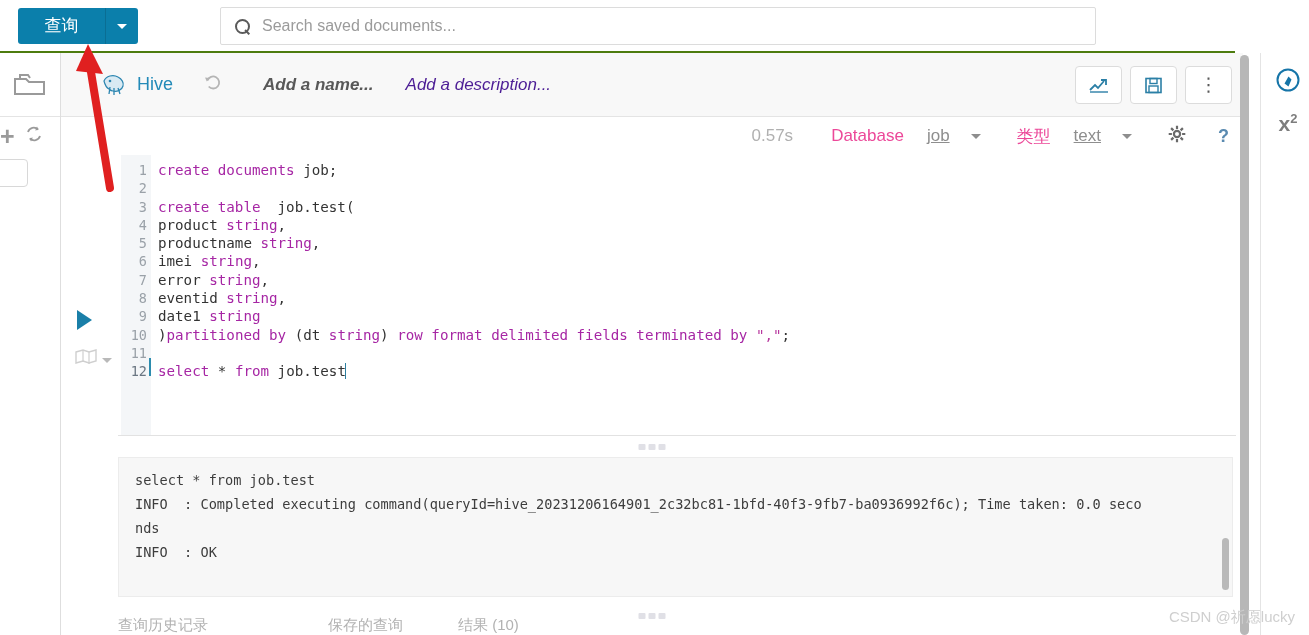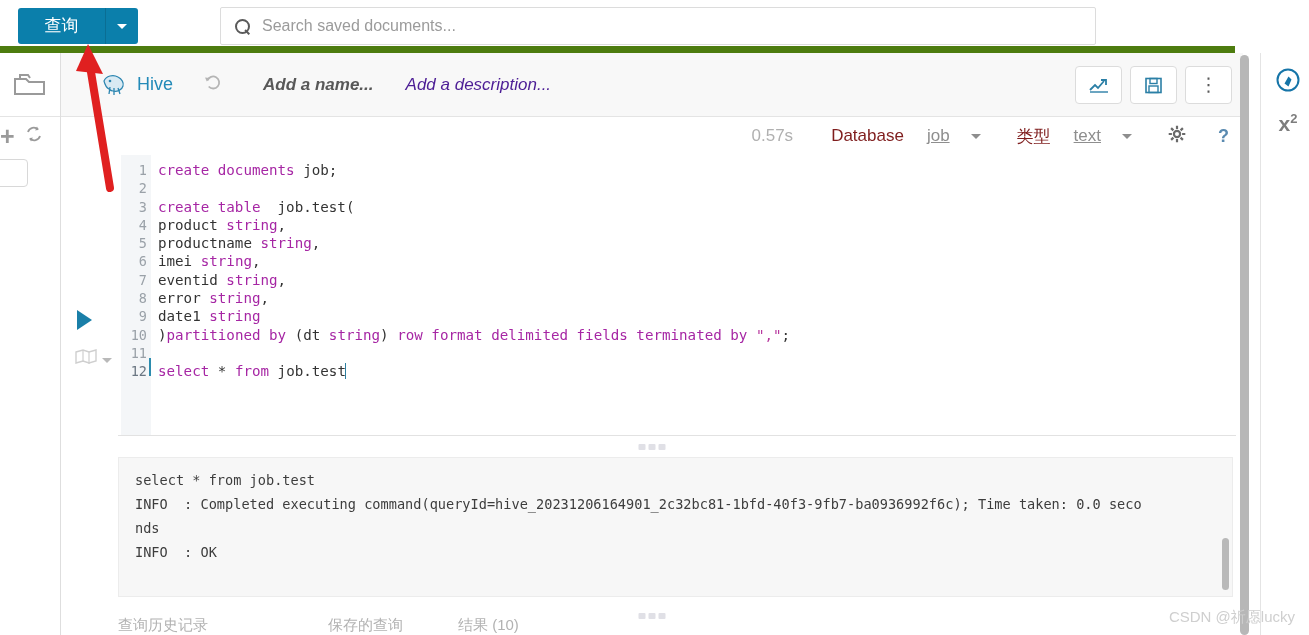--- a/index.html
+++ b/index.html
@@ -9,21 +9,21 @@
     overflow: hidden;
     background: #fff;
     font-family: "Liberation Sans", sans-serif;
   }
 
   #app { position: relative; width: 1309px; height: 635px; background:#fff; }
 
   
   .topbar {
     position:absolute; left:0; top:0; width:1235px; height:53px;
-    background:#fff; border-bottom:7px solid #4d7c0f;
+    background:#fff; border-bottom:2px solid #4d7c0f;
   }
   .btn-group { position:absolute; left:18px; top:8px; height:36px; display:flex; }
   .btn-primary {
     background:#0b7fab; color:#fff; border:none;
     height:36px; min-width:88px; padding:0 16px;
     font-size:17px; line-height:36px; text-align:center;
     border-radius:3px 0 0 3px; cursor:pointer;
     border-right:1px solid #0a6e94;
   }
   .btn-caret {
@@ -99,21 +99,21 @@
     cursor:pointer; color:#2b7fa6;
   }
   .kebab { color:#5b5b5b; font-size:19px; letter-spacing:0; line-height:0.8; }
 
   
   .metastrip {
     position:relative; height:38px; display:flex; align-items:center;
     justify-content:flex-end; padding-right:14px; gap:16px; background:#fff;
   }
   .m-time { color:#b0b0b0; font-size:17px; margin-right:22px; }
-  .m-lbl { color:#7f1d1d; font-size:17px; }
+  .m-lbl { color:#ec4899; font-size:17px; }
   .m-val { color:#8e8e8e; font-size:17px; margin-left:7px;text-decoration:underline; }
   .m-caret {
     display:inline-block; margin-left:5px; margin-right:20px;
     border-left:5px solid transparent; border-right:5px solid transparent;
     border-top:5px solid #8e8e8e; vertical-align:2px;
   }
   .m-gear { color:#6a6a6a; font-size:17px; margin-right:16px; }
   .m-help { color:#5a8ab0; font-size:18px; font-weight:bold; }
 
   
@@ -345,22 +345,22 @@
       </div>
       <div class="activeline-mark"></div>
 
       <div class="codelines">
         <div><span class="kw">create documents</span> job;</div>
         <div>&nbsp;</div>
         <div><span class="kw">create table</span>  job.test(</div>
         <div>product <span class="kw">string</span>,</div>
         <div>productname <span class="kw">string</span>,</div>
         <div>imei <span class="kw">string</span>,</div>
+        <div>error <span class="kw">string</span>,</div>
         <div>eventid <span class="kw">string</span>,</div>
-        <div>error <span class="kw">string</span>,</div>
         <div>date1 <span class="kw">string</span></div>
         <div>)<span class="kw">partitioned by</span> (dt <span class="kw">string</span>) <span class="kw">row format delimited fields terminated by</span> <span class="str">","</span>;</div>
         <div>&nbsp;</div>
         <div><span class="kw">select</span> * <span class="kw">from</span> job.test<span class="caret-bar"></span></div>
       </div>
     </div>
 
     <div class="hdivider">
       <span class="ln"></span>
       <span class="handle">

